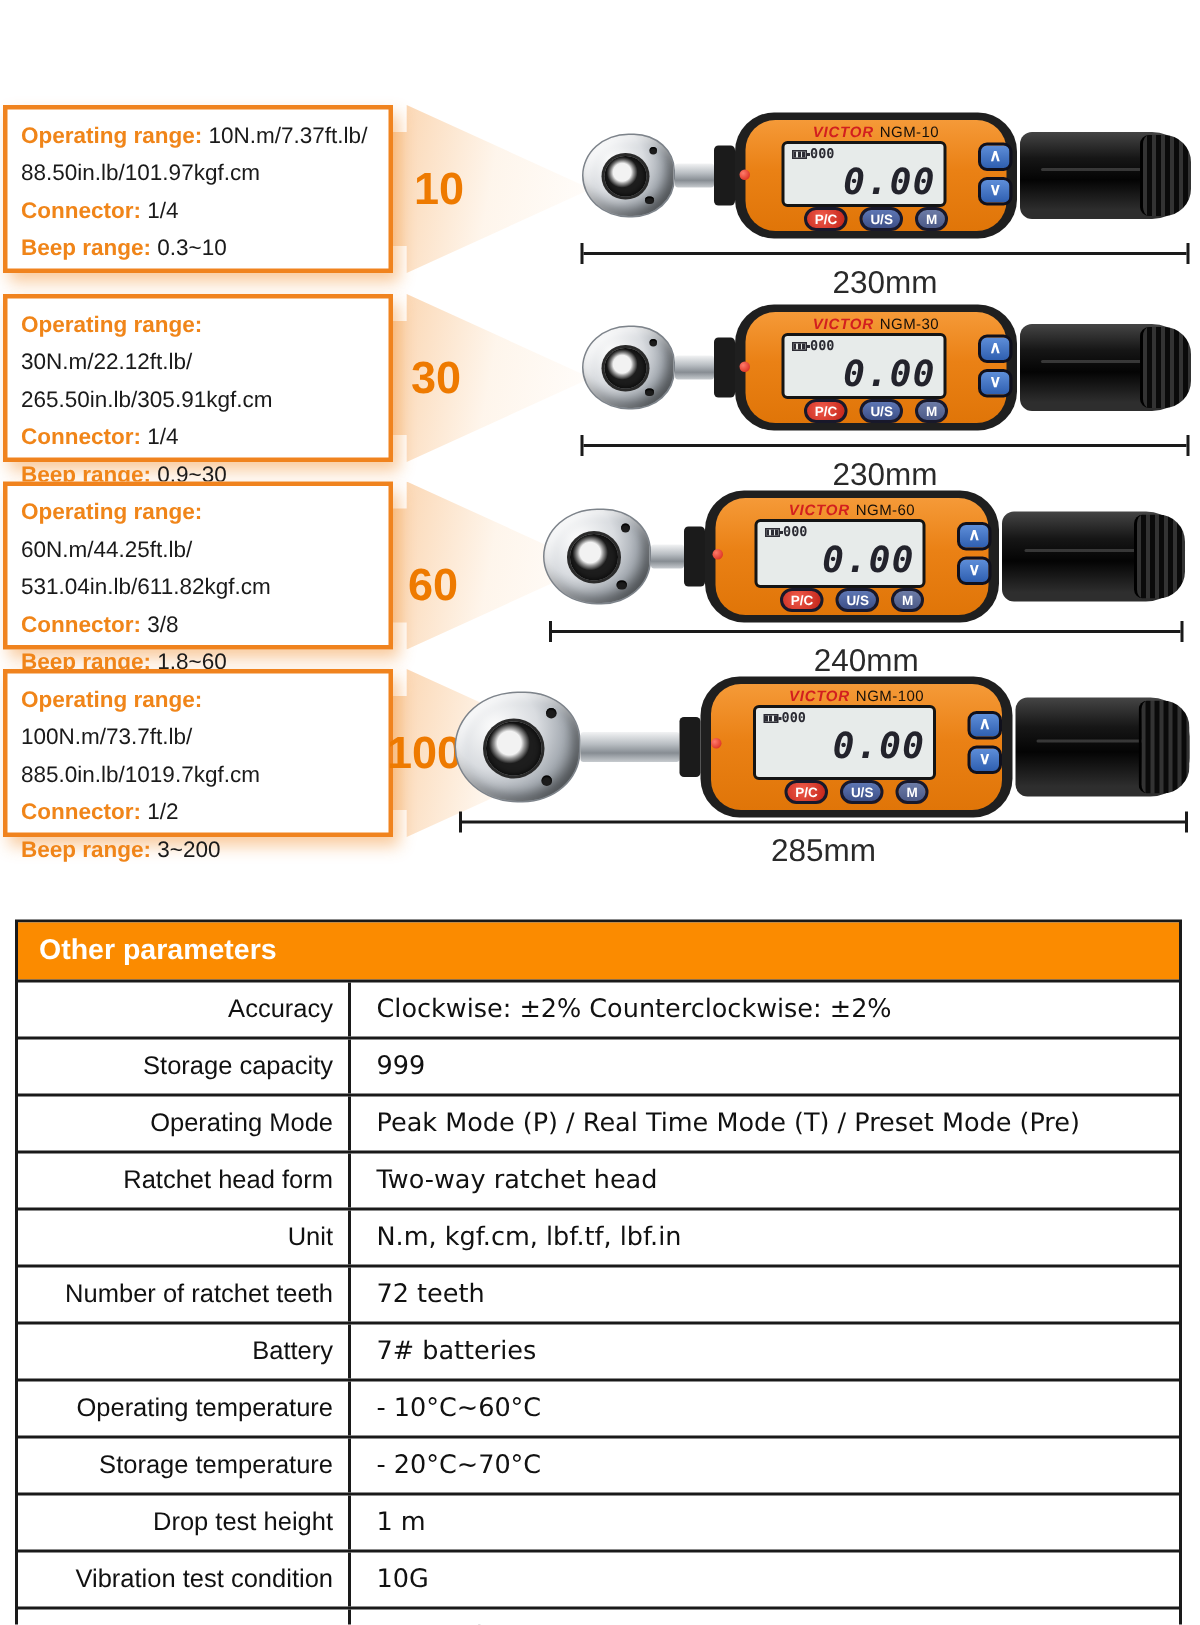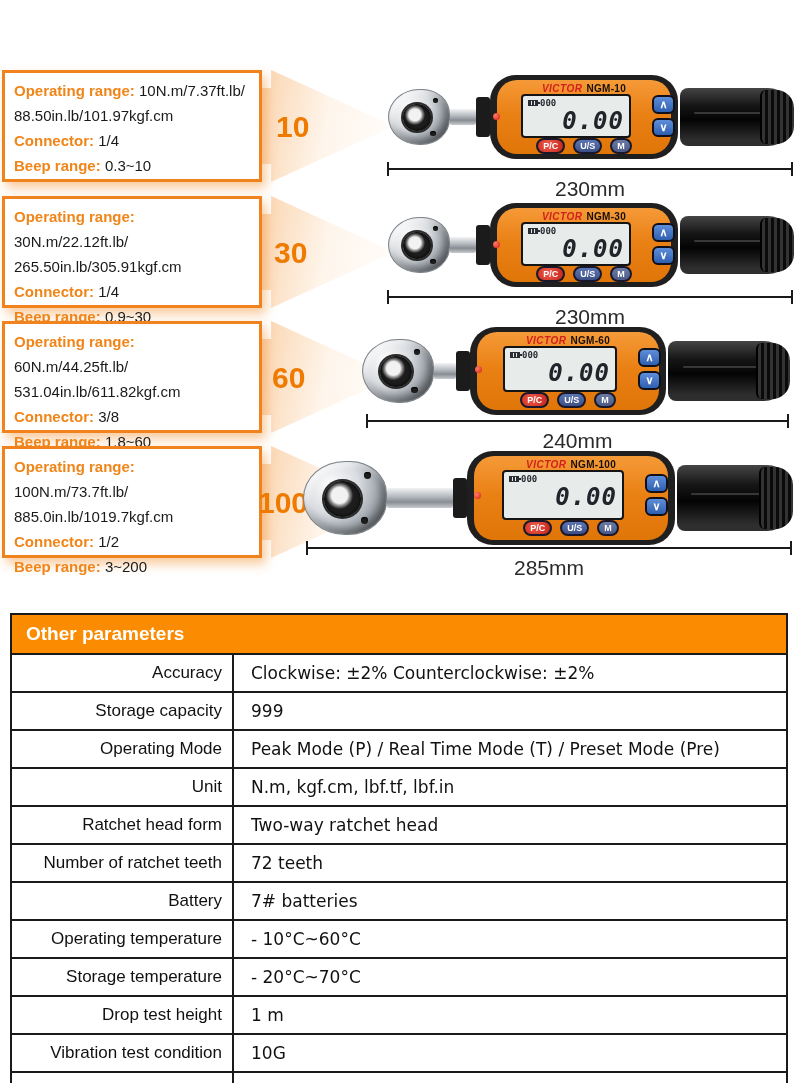--- a/index.html
+++ b/index.html
@@ -19,21 +19,21 @@
     background:#fff; border:3px solid #f0831e; padding:5px 9px;
     box-shadow: 4px 6px 10px rgba(242,140,40,.45); }
   #box1{top:30px} #box2{top:156px} #box3{top:281px} #box4{top:406px}
   .spec-line { font-size:15px; line-height:25px; color:#1a1a1a; }
   .spec-label { color:#f08519; font-weight:bold; }
   .spec-block { display:block; }
 
   .big-num { position:absolute; z-index:2; font-size:30px; font-weight:bold;
     color:#ee7a00; line-height:1; }
   #num1{left:276px; top:72px} #num2{left:274px; top:198px}
-  #num3{left:272px; top:323px} #num4{left:258px; top:448px}
+  #num3{left:272px; top:336px} #num4{left:258px; top:448px}
 
   
   .wrench { position:absolute; display:flex; align-items:center; z-index:2; }
   #w1{left:388px; top:32px;  width:406px; height:90px;}
   #w2{left:388px; top:160px; width:406px; height:90px;}
   #w3{left:362px; top:285px; width:428px; height:92px;}
   #w4{left:303px; top:410px; width:490px; height:96px;}
 
   .head { position:relative; flex:none;
     background: radial-gradient(circle at 32% 32%, #fdfdfd, #d9dce0 38%, #a6acb3 62%, #6d7378 85%, #555a5f);
@@ -57,21 +57,21 @@
 
   .module { flex:none; background:#1f1f1f; border-radius:26px; padding:5px 7px;
     display:flex; align-items:center; }
   .sz-s .module{width:188px;height:84px} .sz-m .module{width:196px;height:88px} .sz-l .module{width:208px;height:94px}
   .module-face { width:100%; height:100%; border-radius:20px;
     background: linear-gradient(180deg,#f59a38,#ea8115 45%,#e07508);
     display:flex; flex-direction:column; align-items:center; justify-content:space-between;
     padding:3px 5px 4px; }
   .brand-row { display:flex; gap:4px; align-items:baseline; height:12px; }
   .brand-victor { color:#d21f1f; font-weight:bold; font-style:italic; font-size:10px; letter-spacing:.5px; }
-  .brand-model { color:#15100a; font-weight:bold; font-size:10px; letter-spacing:.3px; }
+  .brand-model { color:#15100a; font-weight:normal; font-size:10px; letter-spacing:.3px; }
   .main-row { display:flex; align-items:center; gap:21px; width:100%; justify-content:center; }
   .led { width:7px; height:7px; border-radius:50%; background:radial-gradient(circle at 35% 35%, #ff7a6a,#d31f10); flex:none; }
   .lcd { position:relative; background:#e7ebea; border:2px solid #141414; border-radius:4px;
     flex:none; padding:2px 5px 1px; }
   .sz-s .lcd{width:110px;height:44px} .sz-m .lcd{width:114px;height:46px} .sz-l .lcd{width:122px;height:50px}
   .lcd-top { display:flex; align-items:center; gap:2px; height:10px; }
   .batt { width:10px; height:6px; border:1px solid #2c2c34; position:relative; background:
     repeating-linear-gradient(90deg,#2c2c34 0 2px,#e7ebea 2px 3px); }
   .batt::after { content:""; position:absolute; right:-3px; top:1px; width:2px; height:2px; background:#2c2c34; }
   .lcd-small { font-family:"DejaVu Sans Mono",monospace; font-size:9px; font-weight:bold; color:#2b2b33; line-height:1; }
@@ -339,28 +339,28 @@
       </div>
     <div class="t-row">
         <div class="t-label">Storage capacity</div>
         <div class="t-value">999</div>
       </div>
     <div class="t-row">
         <div class="t-label">Operating Mode</div>
         <div class="t-value">Peak Mode (P) / Real Time Mode (T) / Preset Mode (Pre)</div>
       </div>
     <div class="t-row">
+        <div class="t-label">Ratchet head form</div>
+        <div class="t-value">Two-way ratchet head</div>
+      </div>
+    <div class="t-row">
         <div class="t-label">Unit</div>
         <div class="t-value">N.m, kgf.cm, lbf.tf, lbf.in</div>
       </div>
     <div class="t-row">
-        <div class="t-label">Ratchet head form</div>
-        <div class="t-value">Two-way ratchet head</div>
-      </div>
-    <div class="t-row">
         <div class="t-label">Number of ratchet teeth</div>
         <div class="t-value">72 teeth</div>
       </div>
     <div class="t-row">
         <div class="t-label">Battery</div>
         <div class="t-value">7# batteries</div>
       </div>
     <div class="t-row">
         <div class="t-label">Operating temperature</div>
         <div class="t-value">- 10°C~60°C</div>

